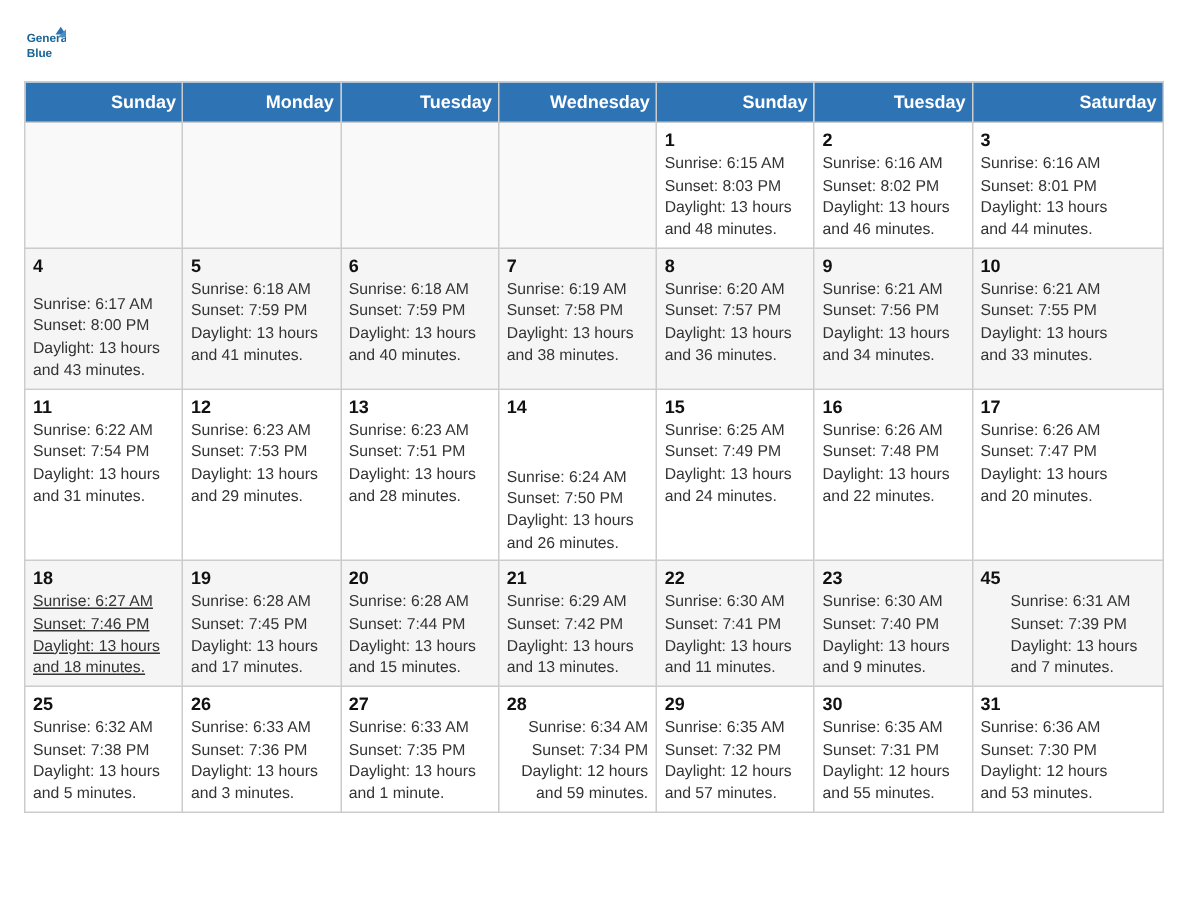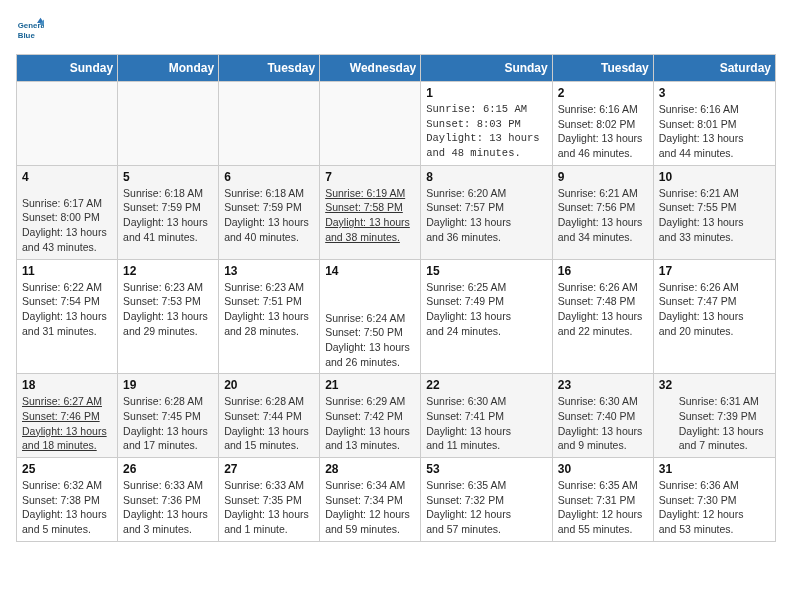--- a/index.html
+++ b/index.html
@@ -114,21 +114,21 @@
       </tr>
   </thead>
   <tbody id="calendar-body">
       <tr>
         <td class="empty"></td>
         <td class="empty"></td>
         <td class="empty"></td>
         <td class="empty"></td>
         <td>
           <div class="day-num">1</div>
-          <div class="day-detail" style="white-space: pre-line; font-family: Liberation Mono, monospace;">Sunrise: 6:15 AM
+          <div class="day-detail" style="white-space: pre-line;">Sunrise: 6:15 AM
 Sunset: 8:03 PM
 Daylight: 13 hours
 and 48 minutes.</div>
         </td>
         <td>
           <div class="day-num">2</div>
           <div class="day-detail" style="white-space: pre-line;">Sunrise: 6:16 AM
 Sunset: 8:02 PM
 Daylight: 13 hours
 and 46 minutes.</div>
@@ -158,21 +158,21 @@
         </td>
         <td>
           <div class="day-num">6</div>
           <div class="day-detail" style="white-space: pre-line;">Sunrise: 6:18 AM
 Sunset: 7:59 PM
 Daylight: 13 hours
 and 40 minutes.</div>
         </td>
         <td>
           <div class="day-num">7</div>
-          <div class="day-detail" style="white-space: pre-line; text-decoration: underline;">Sunrise: 6:19 AM
+          <div class="day-detail" style="white-space: pre-line;">Sunrise: 6:19 AM
 Sunset: 7:58 PM
 Daylight: 13 hours
 and 38 minutes.</div>
         </td>
         <td>
           <div class="day-num">8</div>
           <div class="day-detail" style="white-space: pre-line;">Sunrise: 6:20 AM
 Sunset: 7:57 PM
 Daylight: 13 hours
 and 36 minutes.</div>
@@ -280,21 +280,21 @@
 and 11 minutes.</div>
         </td>
         <td>
           <div class="day-num">23</div>
           <div class="day-detail" style="white-space: pre-line;">Sunrise: 6:30 AM
 Sunset: 7:40 PM
 Daylight: 13 hours
 and 9 minutes.</div>
         </td>
         <td>
-          <div class="day-num">32</div>
+          <div class="day-num">45</div>
           <div class="day-detail" style="white-space: pre-line; margin-left: 20px;">Sunrise: 6:31 AM
 Sunset: 7:39 PM
 Daylight: 13 hours
 and 7 minutes.</div>
         </td>
       </tr>
       <tr>
         <td>
           <div class="day-num">25</div>
           <div class="day-detail" style="white-space: pre-line;">Sunrise: 6:32 AM
@@ -311,27 +311,27 @@
         </td>
         <td>
           <div class="day-num">27</div>
           <div class="day-detail" style="white-space: pre-line;">Sunrise: 6:33 AM
 Sunset: 7:35 PM
 Daylight: 13 hours
 and 1 minute.</div>
         </td>
         <td>
           <div class="day-num">28</div>
-          <div class="day-detail" style="white-space: pre-line;">Sunrise: 6:34 AM
+          <div class="day-detail" style="white-space: pre-line; text-align: right;">Sunrise: 6:34 AM
 Sunset: 7:34 PM
 Daylight: 12 hours
 and 59 minutes.</div>
         </td>
         <td>
-          <div class="day-num">53</div>
+          <div class="day-num">29</div>
           <div class="day-detail" style="white-space: pre-line;">Sunrise: 6:35 AM
 Sunset: 7:32 PM
 Daylight: 12 hours
 and 57 minutes.</div>
         </td>
         <td>
           <div class="day-num">30</div>
           <div class="day-detail" style="white-space: pre-line;">Sunrise: 6:35 AM
 Sunset: 7:31 PM
 Daylight: 12 hours

